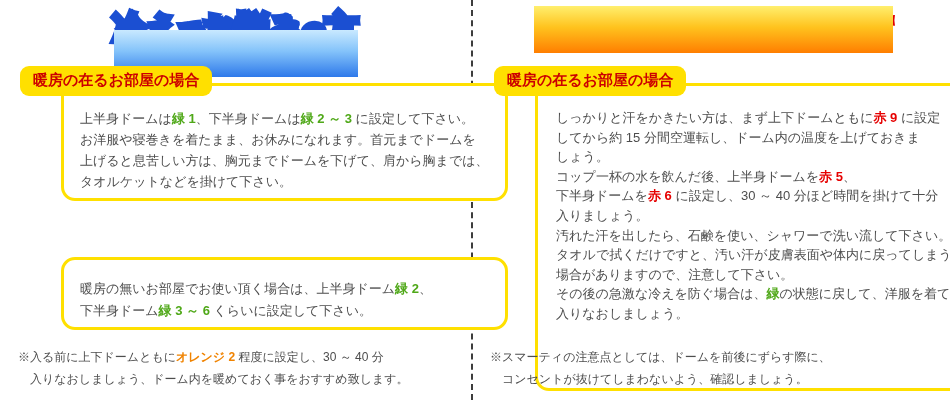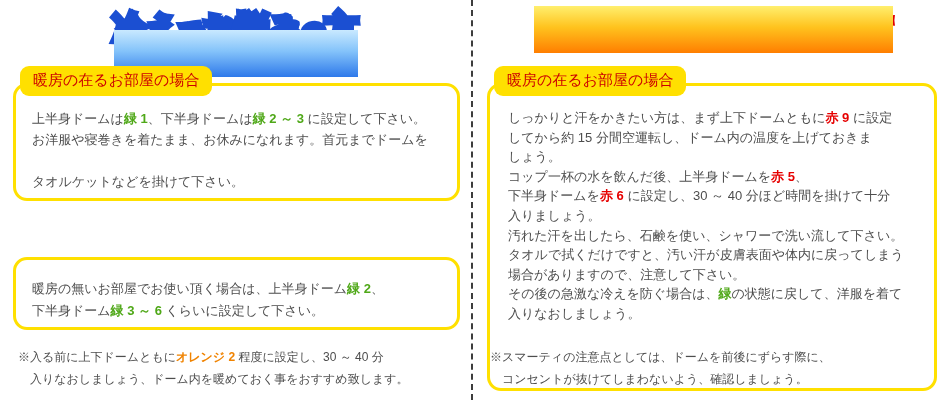--- a/index.html
+++ b/index.html
@@ -21,27 +21,27 @@
   .fancy-title.blue .layer.stroke{-webkit-text-stroke:7px #1b4fd2;color:#1b4fd2;
     text-shadow:0 3px 3px rgba(40,60,120,.35);}
   .fancy-title.blue .layer.fill{background:linear-gradient(180deg,#c9e9ff 0%,#84c3fa 45%,#2e79ea 100%);margin-top:24px;}
   .fancy-title.orange .layer.stroke{-webkit-text-stroke:7px #e00000;color:#e00000;
     text-shadow:0 3px 3px rgba(140,30,0,.35);}
   .fancy-title.orange .layer.fill{background:linear-gradient(180deg,#ffef6e 0%,#ffc31e 45%,#ff7e00 100%);}
   .fancy-title .sm{font-size:0.65em;vertical-align:0.03em;}
 
   
   .tab{position:absolute;z-index:3;background:#ffe000;border-radius:9px;
-    padding:5px 13px 6px 13px;font-size:15px;font-weight:400;color:#cc0000;white-space:nowrap;}
+    padding:5px 13px 6px 13px;font-size:15px;font-weight:700;color:#cc0000;white-space:nowrap;}
   .tab .c-emph{-webkit-text-emphasis:filled dot #cc0000;text-emphasis:filled dot #cc0000;
     text-emphasis-position:over right;}
 
   
   .box{position:absolute;background:#ffffff;border:3px solid #ffe000;border-radius:14px;
-    overflow:hidden;box-sizing:border-box;}
+    overflow:hidden;box-sizing:border-box;margin-left:48px;}
   .box p{margin:0;font-size:13px;color:#4d4d4d;white-space:nowrap;}
   .box.b-l1{left:13px;top:83px;width:447px;height:118px;padding:22px 6px 0 16px;}
   .box.b-l1 p{line-height:21px;}
   .box.b-l2{left:13px;top:257px;width:447px;height:73px;padding:18px 6px 5px 16px;}
   .box.b-l2 p{line-height:22px;}
   .box.b-r1{left:487px;top:83px;width:450px;height:308px;padding:22px 6px 0 18px;}
   .box.b-r1 p{line-height:19.6px;}
 
   .c-green{color:#4fa818;font-weight:700;}
   .c-red{color:#e60000;font-weight:700;}
@@ -64,21 +64,21 @@
     <div class="fancy-title blue">
       <span class="layer stroke" aria-hidden="true"><span>冷え</span><span class="sm">で</span><span>お悩み</span><span class="sm">の</span><span>方</span></span>
       <span class="layer fill"><span>冷え</span><span class="sm">で</span><span>お悩み</span><span class="sm">の</span><span>方</span></span>
     </div>
   </div>
 
   <div class="tab" style="left:20px;top:66px;">
     <span><span>暖房の在るお部屋の場合</span></span>
   </div>
   <div class="box b-l1">
-    <p><span>上半身ドームは</span><span class="c-green">緑 1</span><span>、下半身ドームは</span><span class="c-green">緑 2 ～ 3</span><span> に設定して下さい。</span><br><span>お洋服や寝巻きを着たまま、お休みになれます。首元までドームを</span><br><br><span>タオルケットなどを掛けて下さい。</span></p>
+    <p><span>上半身ドームは</span><span class="c-green">緑 1</span><span>、下半身ドームは</span><span class="c-green">緑 2 ～ 3</span><span> に設定して下さい。</span><br><span>お洋服や寝巻きを着たまま、お休みになれます。首元までドームを</span><br><span>上げると息苦しい方は、胸元までドームを下げて、肩から胸までは、</span><br><span>タオルケットなどを掛けて下さい。</span></p>
   </div>
 
   <div class="box b-l2">
     <p><span>暖房の無いお部屋でお使い頂く場合は、上半身ドーム</span><span class="c-green">緑 2</span><span>、</span><br><span>下半身ドーム</span><span class="c-green">緑 3 ～ 6</span><span> くらいに設定して下さい。</span></p>
   </div>
 
   <div class="note left"><span>※入る前に上下ドームともに</span><span class="c-orange">オレンジ 2</span><span> 程度に設定し、30 ～ 40 分</span><br><span>入りなおしましょう、ドーム内を暖めておく事をおすすめ致します。</span></div>
 
   <div class="title-wrap right">
     <div class="fancy-title orange">

